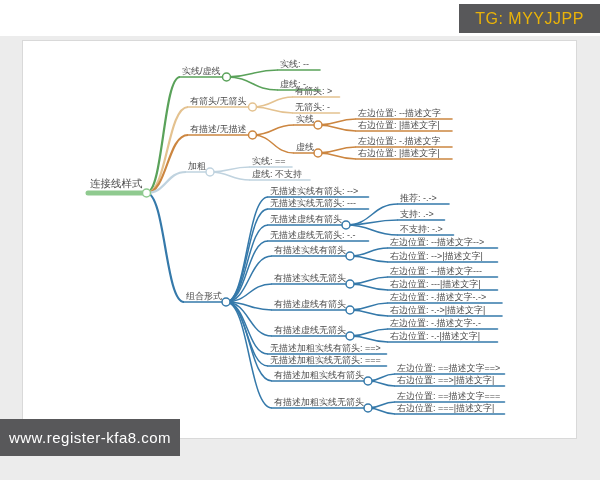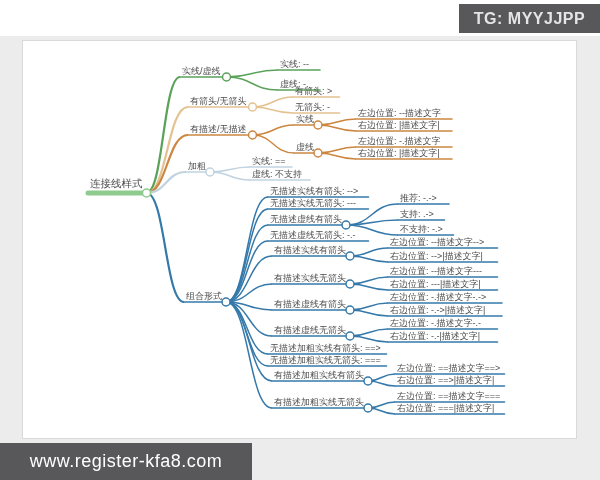--- a/index.html
+++ b/index.html
@@ -9,21 +9,21 @@
     font-family:"Liberation Sans","DejaVu Sans",sans-serif;
   }
   .gray-bg{position:absolute;left:0;top:36px;width:600px;height:444px;background:#ececec;}
   .card{position:absolute;left:22px;top:40px;width:553px;height:397px;background:#ffffff;border:1px solid #d9d9d9;}
   #mindmap-svg{position:absolute;left:0;top:0;}
   .badge{
     position:absolute;color:#ffffff;display:flex;align-items:center;justify-content:center;
     font-size:16px;letter-spacing:0.5px;white-space:nowrap;
   }
   .badge-top{left:459px;top:4px;width:141px;height:29px;}
-  .badge-bottom{left:0px;top:443px;width:252px;height:37px;font-size:18px;}
+  .badge-bottom{left:0px;top:419px;width:180px;height:37px;font-size:15px;}
   svg text{font-family:"Liberation Sans","DejaVu Sans",sans-serif;}
 </style>
 </head>
 <body>
 
 <div class="gray-bg"></div>
 <div class="card"></div>
 
 <svg id="mindmap-svg" width="600" height="480" viewBox="0 0 600 480">
     <g>
@@ -174,18 +174,18 @@
       <line x1="395" y1="402" x2="504.5" y2="402" stroke="#3579aa" stroke-width="1.6" stroke-linecap="round"></line>
       <text x="397" y="399" font-size="9" fill="#4c4c4c">左边位置: ==描述文字===</text>
       <line x1="395" y1="414" x2="504.5" y2="414" stroke="#3579aa" stroke-width="1.6" stroke-linecap="round"></line>
       <text x="397" y="411" font-size="9" fill="#4c4c4c">右边位置: ===|描述文字|</text>
       <circle cx="368" cy="408" r="4" fill="#ffffff" stroke="#3579aa" stroke-width="1.5"></circle>
       <circle cx="226" cy="302" r="4" fill="#ffffff" stroke="#3579aa" stroke-width="1.5"></circle>
       <circle cx="146.5" cy="193" r="4" fill="#ffffff" stroke="#8fca8f" stroke-width="1.5"></circle>
     </g>
   </svg>
 
-<div class="badge badge-top" style="background: rgb(88, 88, 90); color: #e5e5e5; font-weight: bold;">
+<div class="badge badge-top" style="background: rgb(88, 88, 90); color: #eab308;">
   <span>TG: MYYJJPP</span>
 </div>
 <div class="badge badge-bottom" style="background: rgb(88, 88, 90); color: rgb(255, 255, 255);">
   <span>www.register-kfa8.com</span>
 </div>
 
 </body></html>

